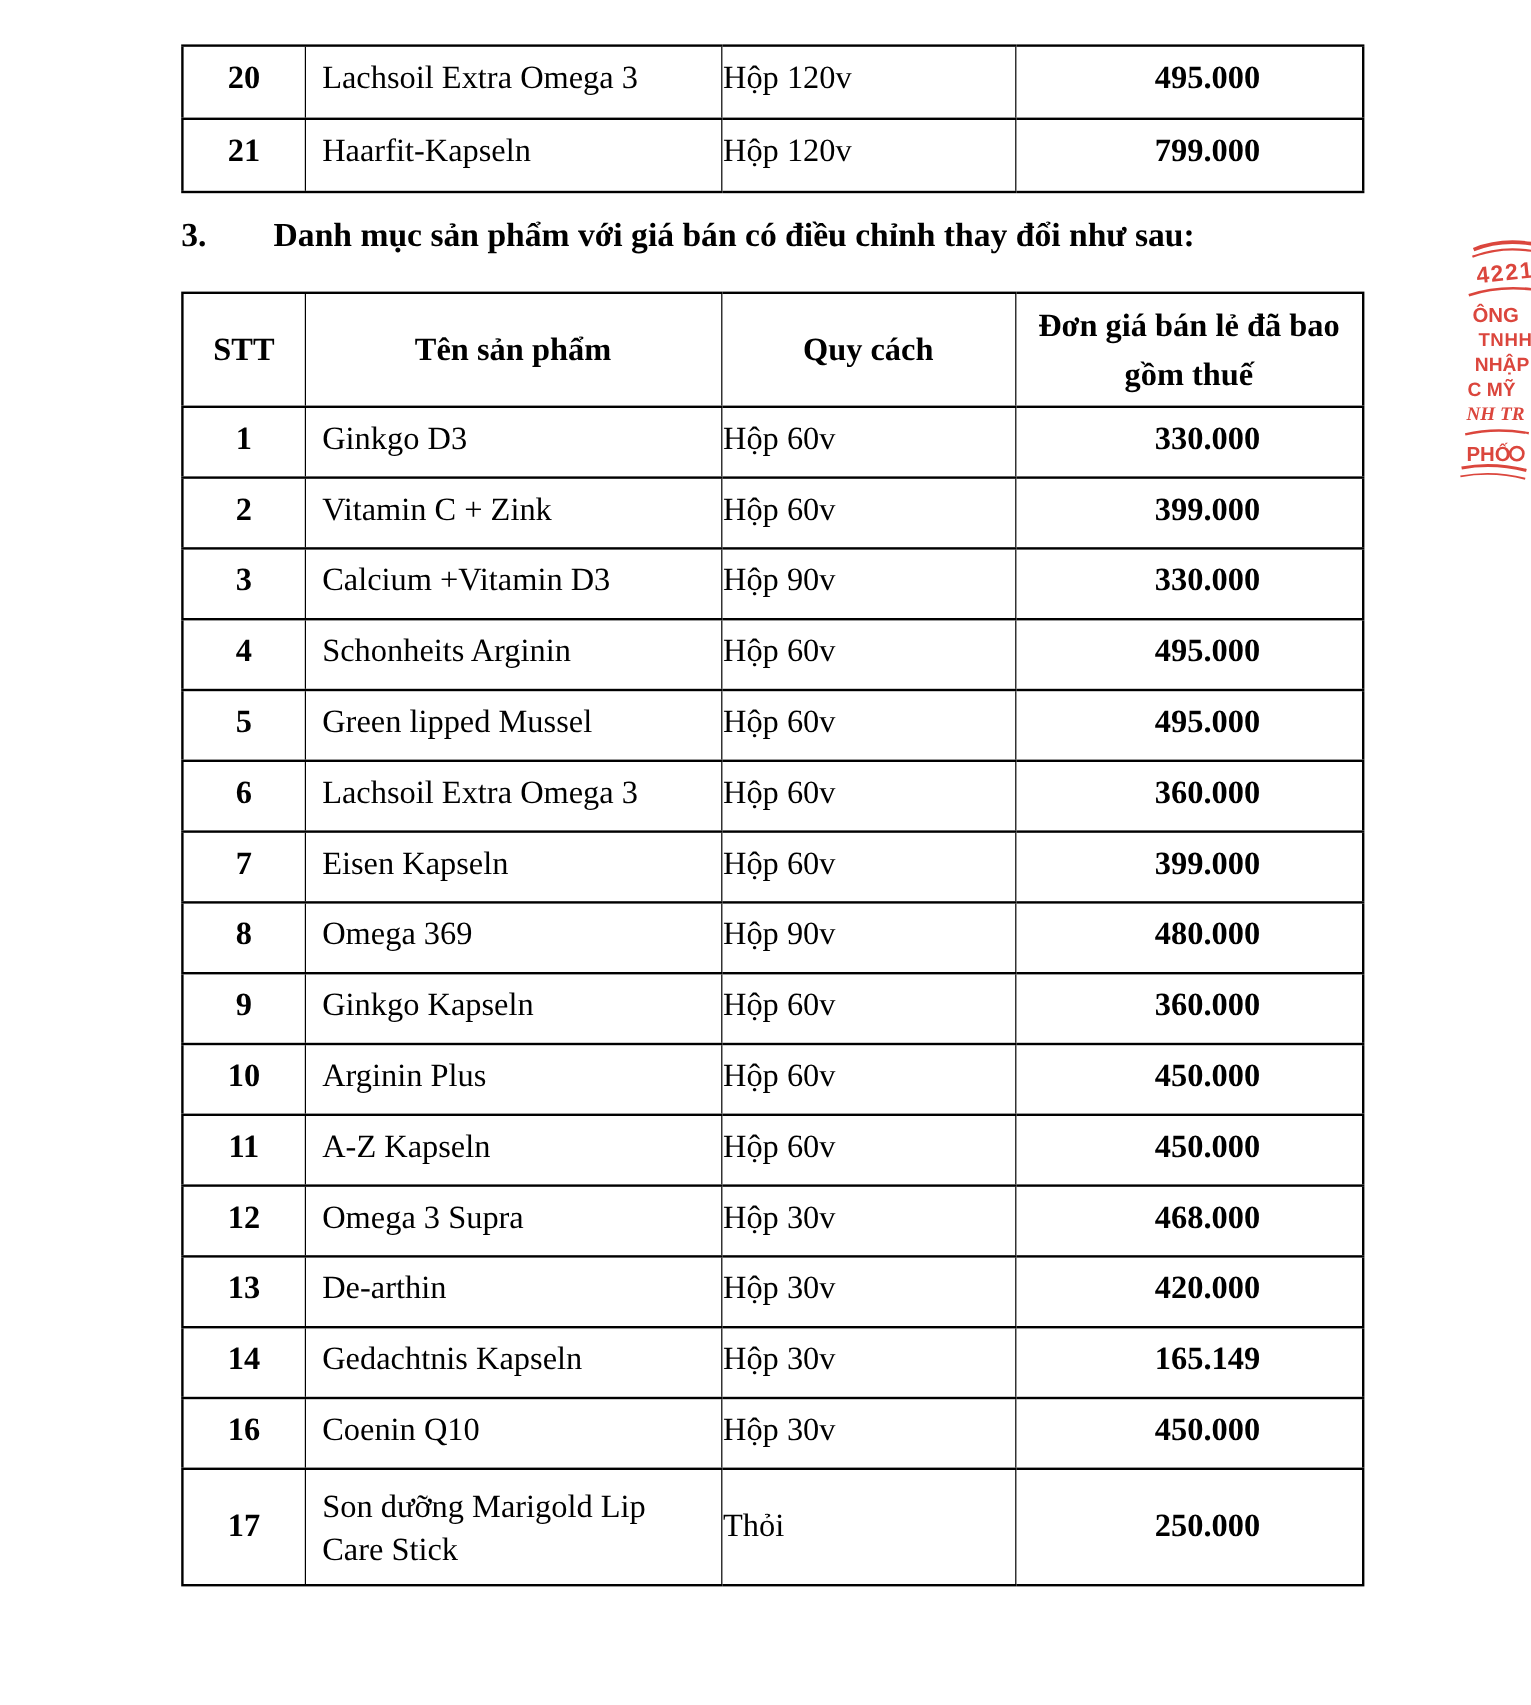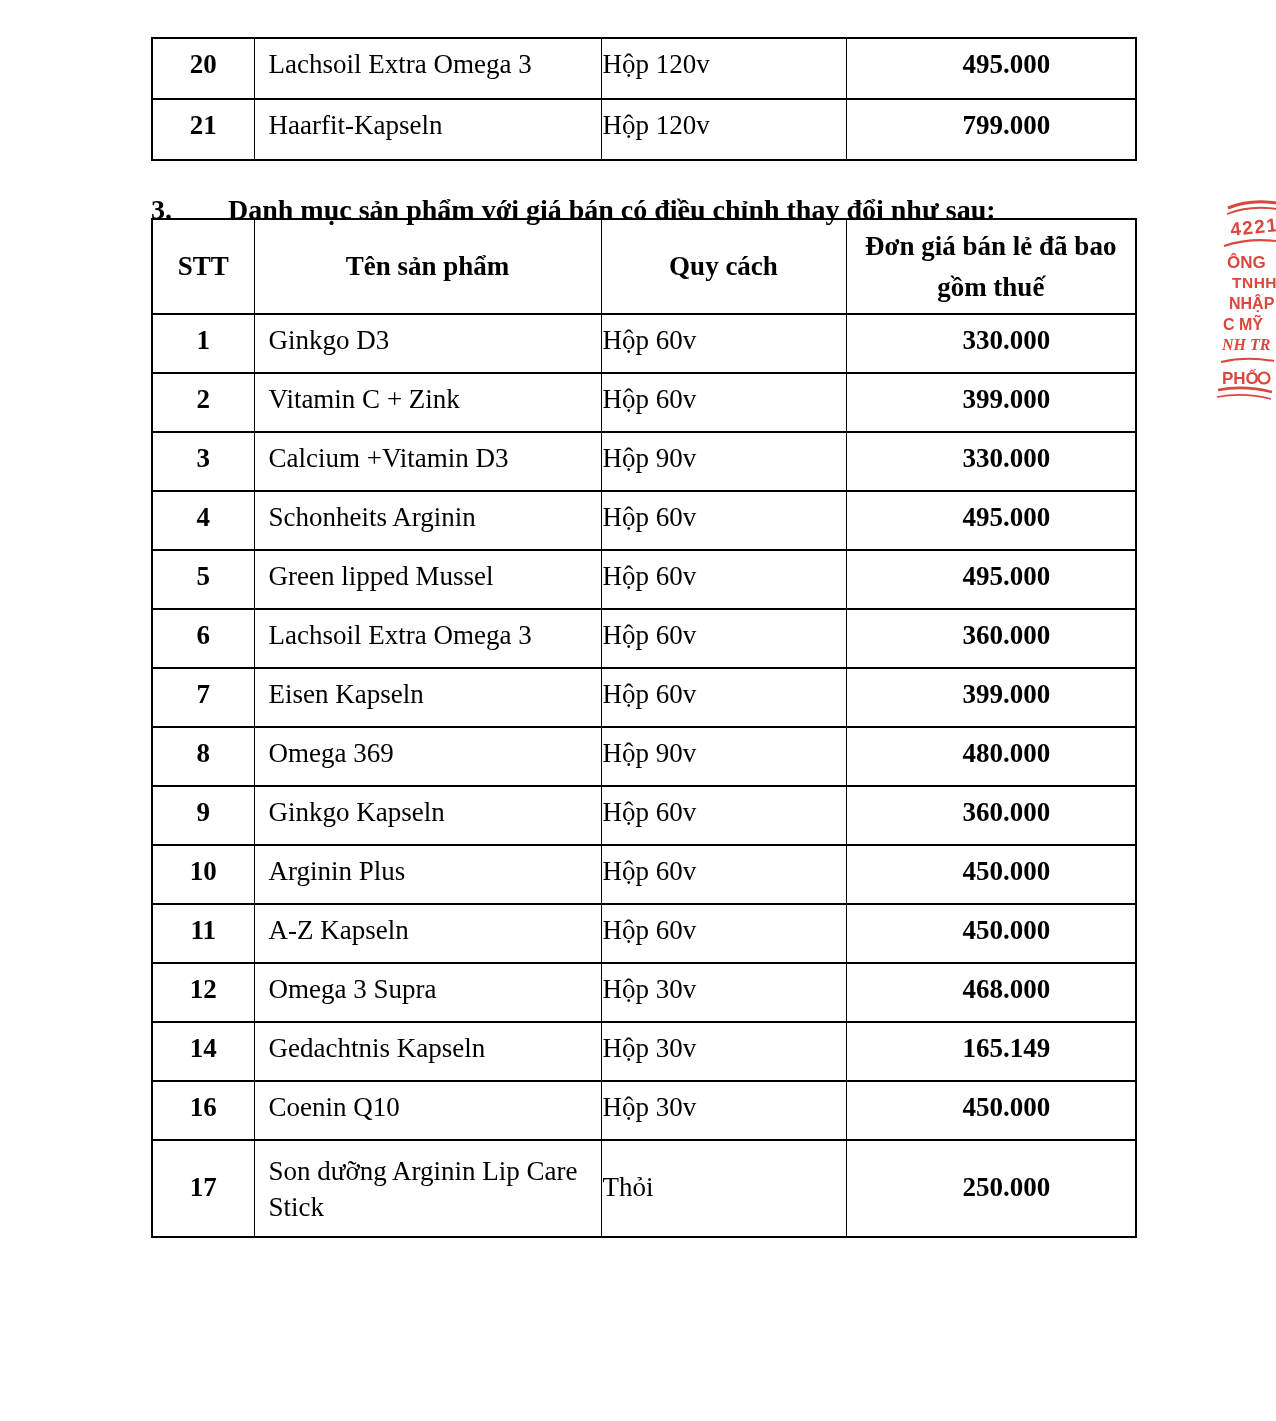--- a/index.html
+++ b/index.html
@@ -29,21 +29,21 @@
     border-bottom: 2px solid #000;
     border-left: 1.3px solid #000;
     border-right: 1.3px solid #000;
     overflow: hidden;
   }
   .doc-table { border: 2px solid #000; }
 
   .top-table { top: 37px; }
   .top-table tr { height: 61px; }
 
-  .main-table { top: 218px; }
+  .main-table { top: 243px; }
   .main-table thead tr { height: 95px; }
   .main-table tbody tr { height: 59px; }
   .main-table tbody tr:last-child { height: 97px; }
 
   col.c-stt   { width: 102px; }
   col.c-name  { width: 347px; }
   col.c-spec  { width: 245px; }
   col.c-price { width: 290px; }
 
   .doc-table th {
@@ -72,21 +72,21 @@
   }
   .main-table tbody tr:last-child td.name {
     vertical-align: middle;
     padding-top: 2px;
   }
 
   
   .heading {
     position: absolute;
     left: 151px;
-    top: 194px;
+    top: 181px;
     font-size: 28px;
     font-weight: bold;
     white-space: nowrap;
   }
   .heading .h-num {
     display: inline-block;
     width: 77px;
   }
 
   
@@ -227,39 +227,45 @@
           <td class="price">450.000</td>
         </tr>
 
         <tr>
           <td class="stt">12</td>
           <td class="name">Omega 3 Supra</td>
           <td class="spec">Hộp 30v</td>
           <td class="price">468.000</td>
         </tr>
 
+        <tr>
+          <td class="stt">13</td>
+          <td class="name">De-arthin</td>
+          <td class="spec">Hộp 30v</td>
+          <td class="price">420.000</td>
+        </tr>
 
         <tr>
           <td class="stt">14</td>
           <td class="name">Gedachtnis Kapseln</td>
           <td class="spec">Hộp 30v</td>
           <td class="price">165.149</td>
         </tr>
 
 
         <tr>
           <td class="stt">16</td>
           <td class="name">Coenin Q10</td>
           <td class="spec">Hộp 30v</td>
           <td class="price">450.000</td>
         </tr>
 
         <tr>
           <td class="stt">17</td>
-          <td class="name">Son dưỡng Arginin Lip Care Stick</td>
+          <td class="name">Son dưỡng Marigold Lip Care Stick</td>
           <td class="spec">Thỏi</td>
           <td class="price">250.000</td>
         </tr>
       </tbody>
   </table>
 
   <div class="stamp">
     <svg width="60" height="204" viewBox="0 0 60 204" xmlns="http://www.w3.org/2000/svg">
       <g fill="#d8372d" opacity="0.92" font-family="Liberation Sans, sans-serif" font-weight="bold">
         <path d="M12,12 Q34,3 60,7" stroke="#d8372d" stroke-width="3" fill="none"></path>

